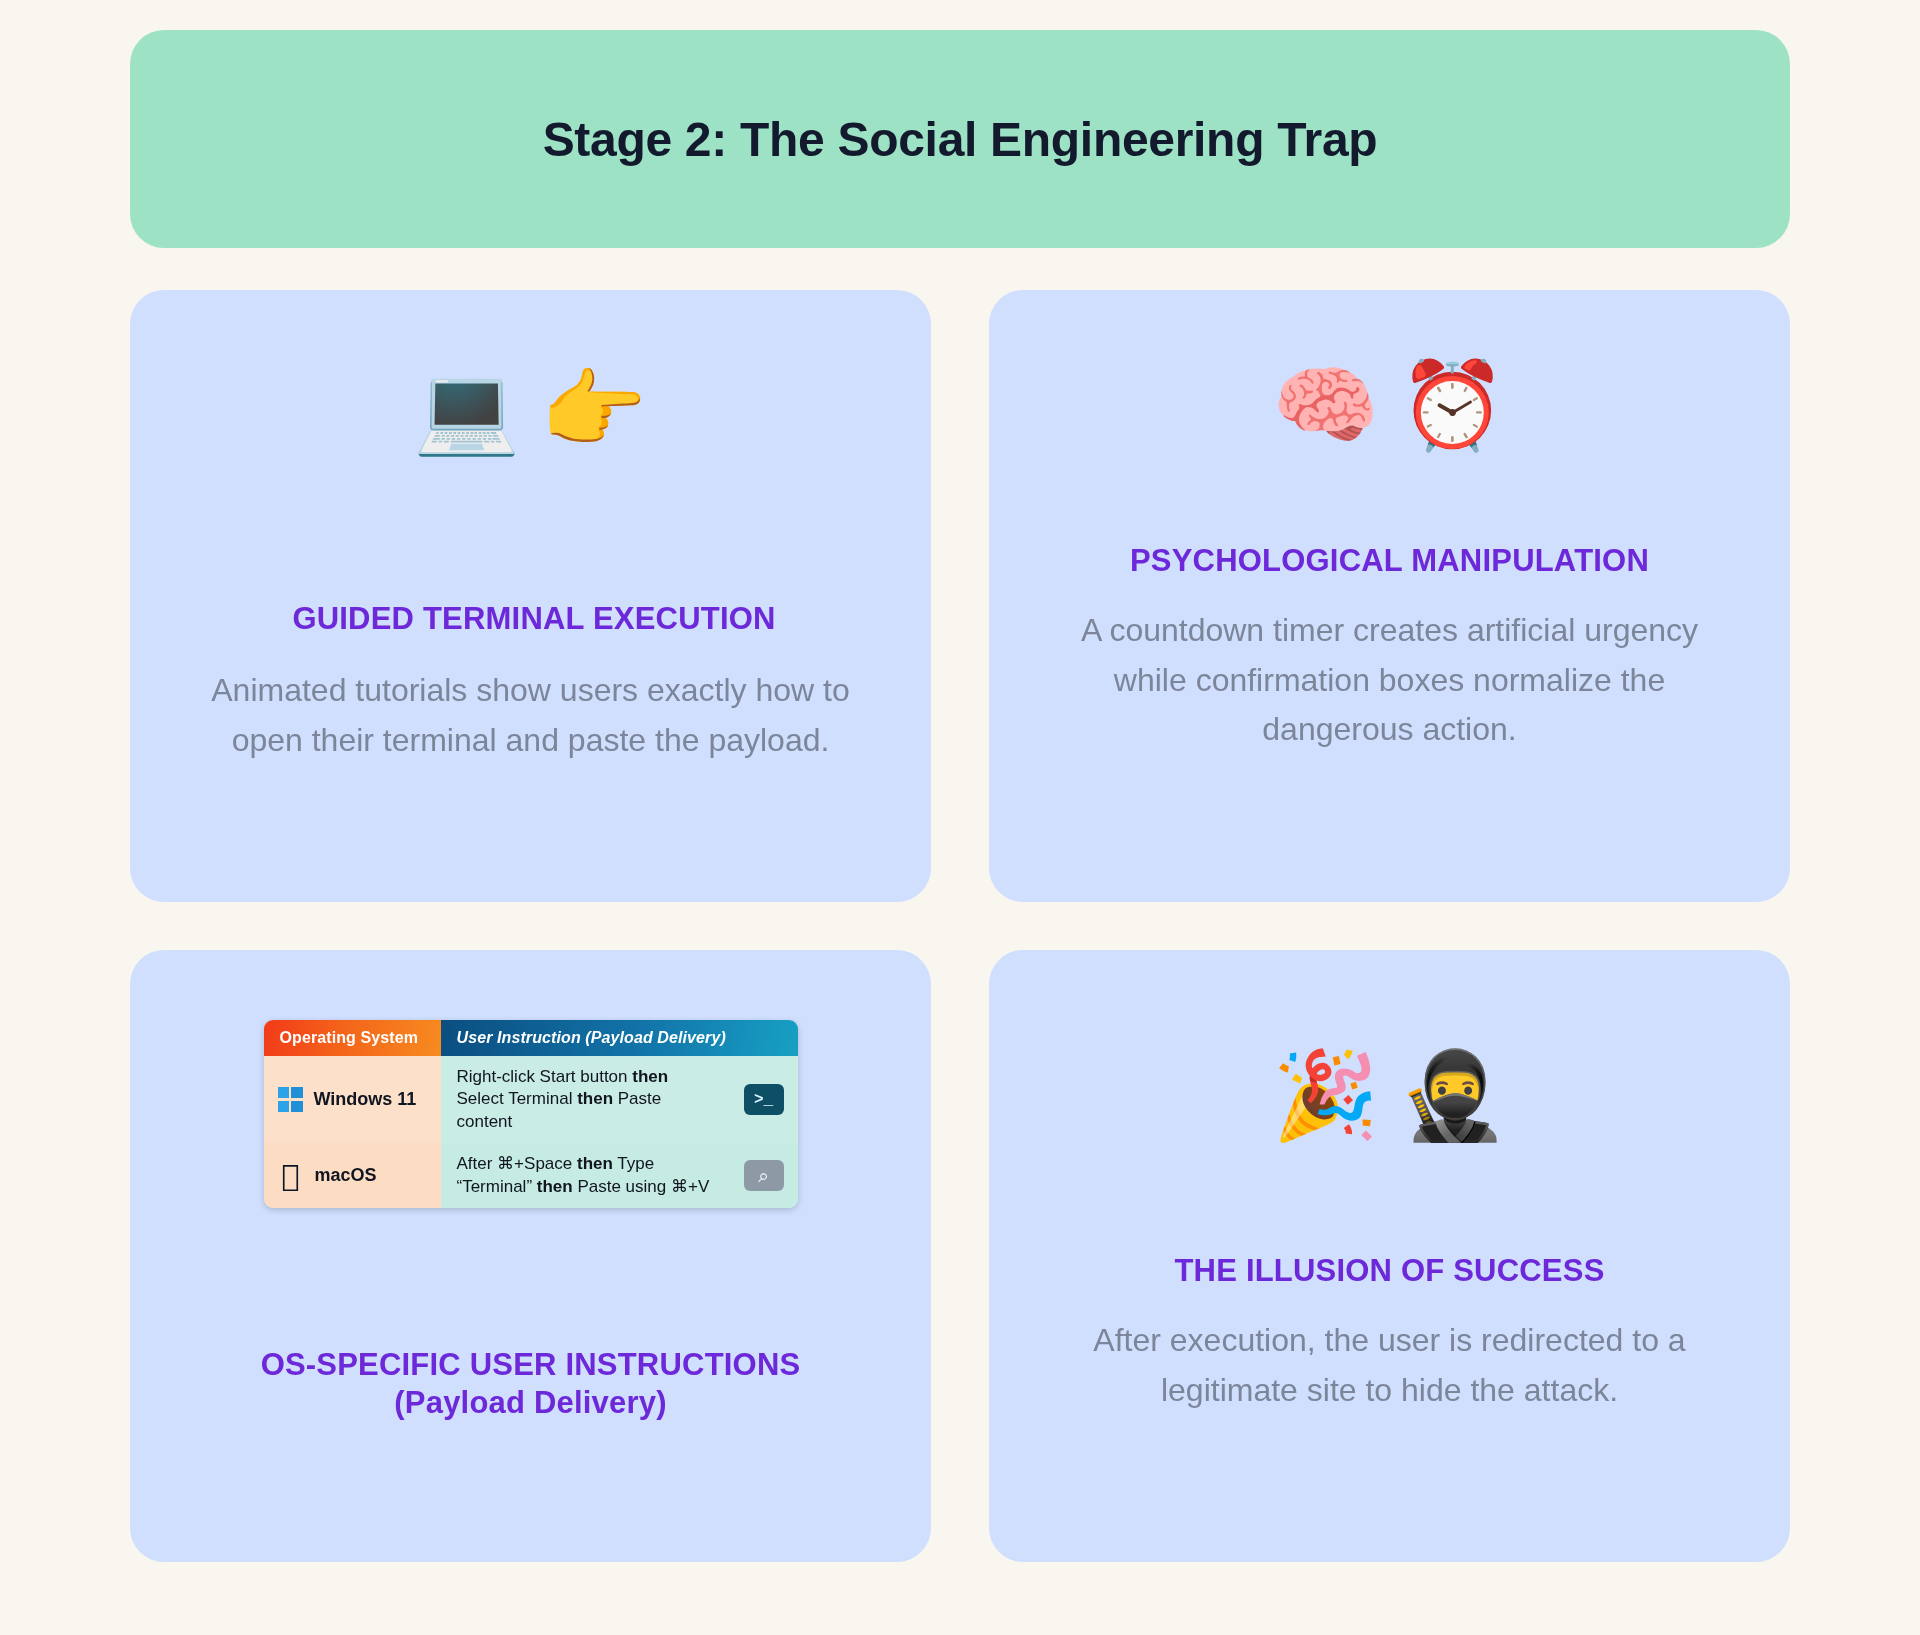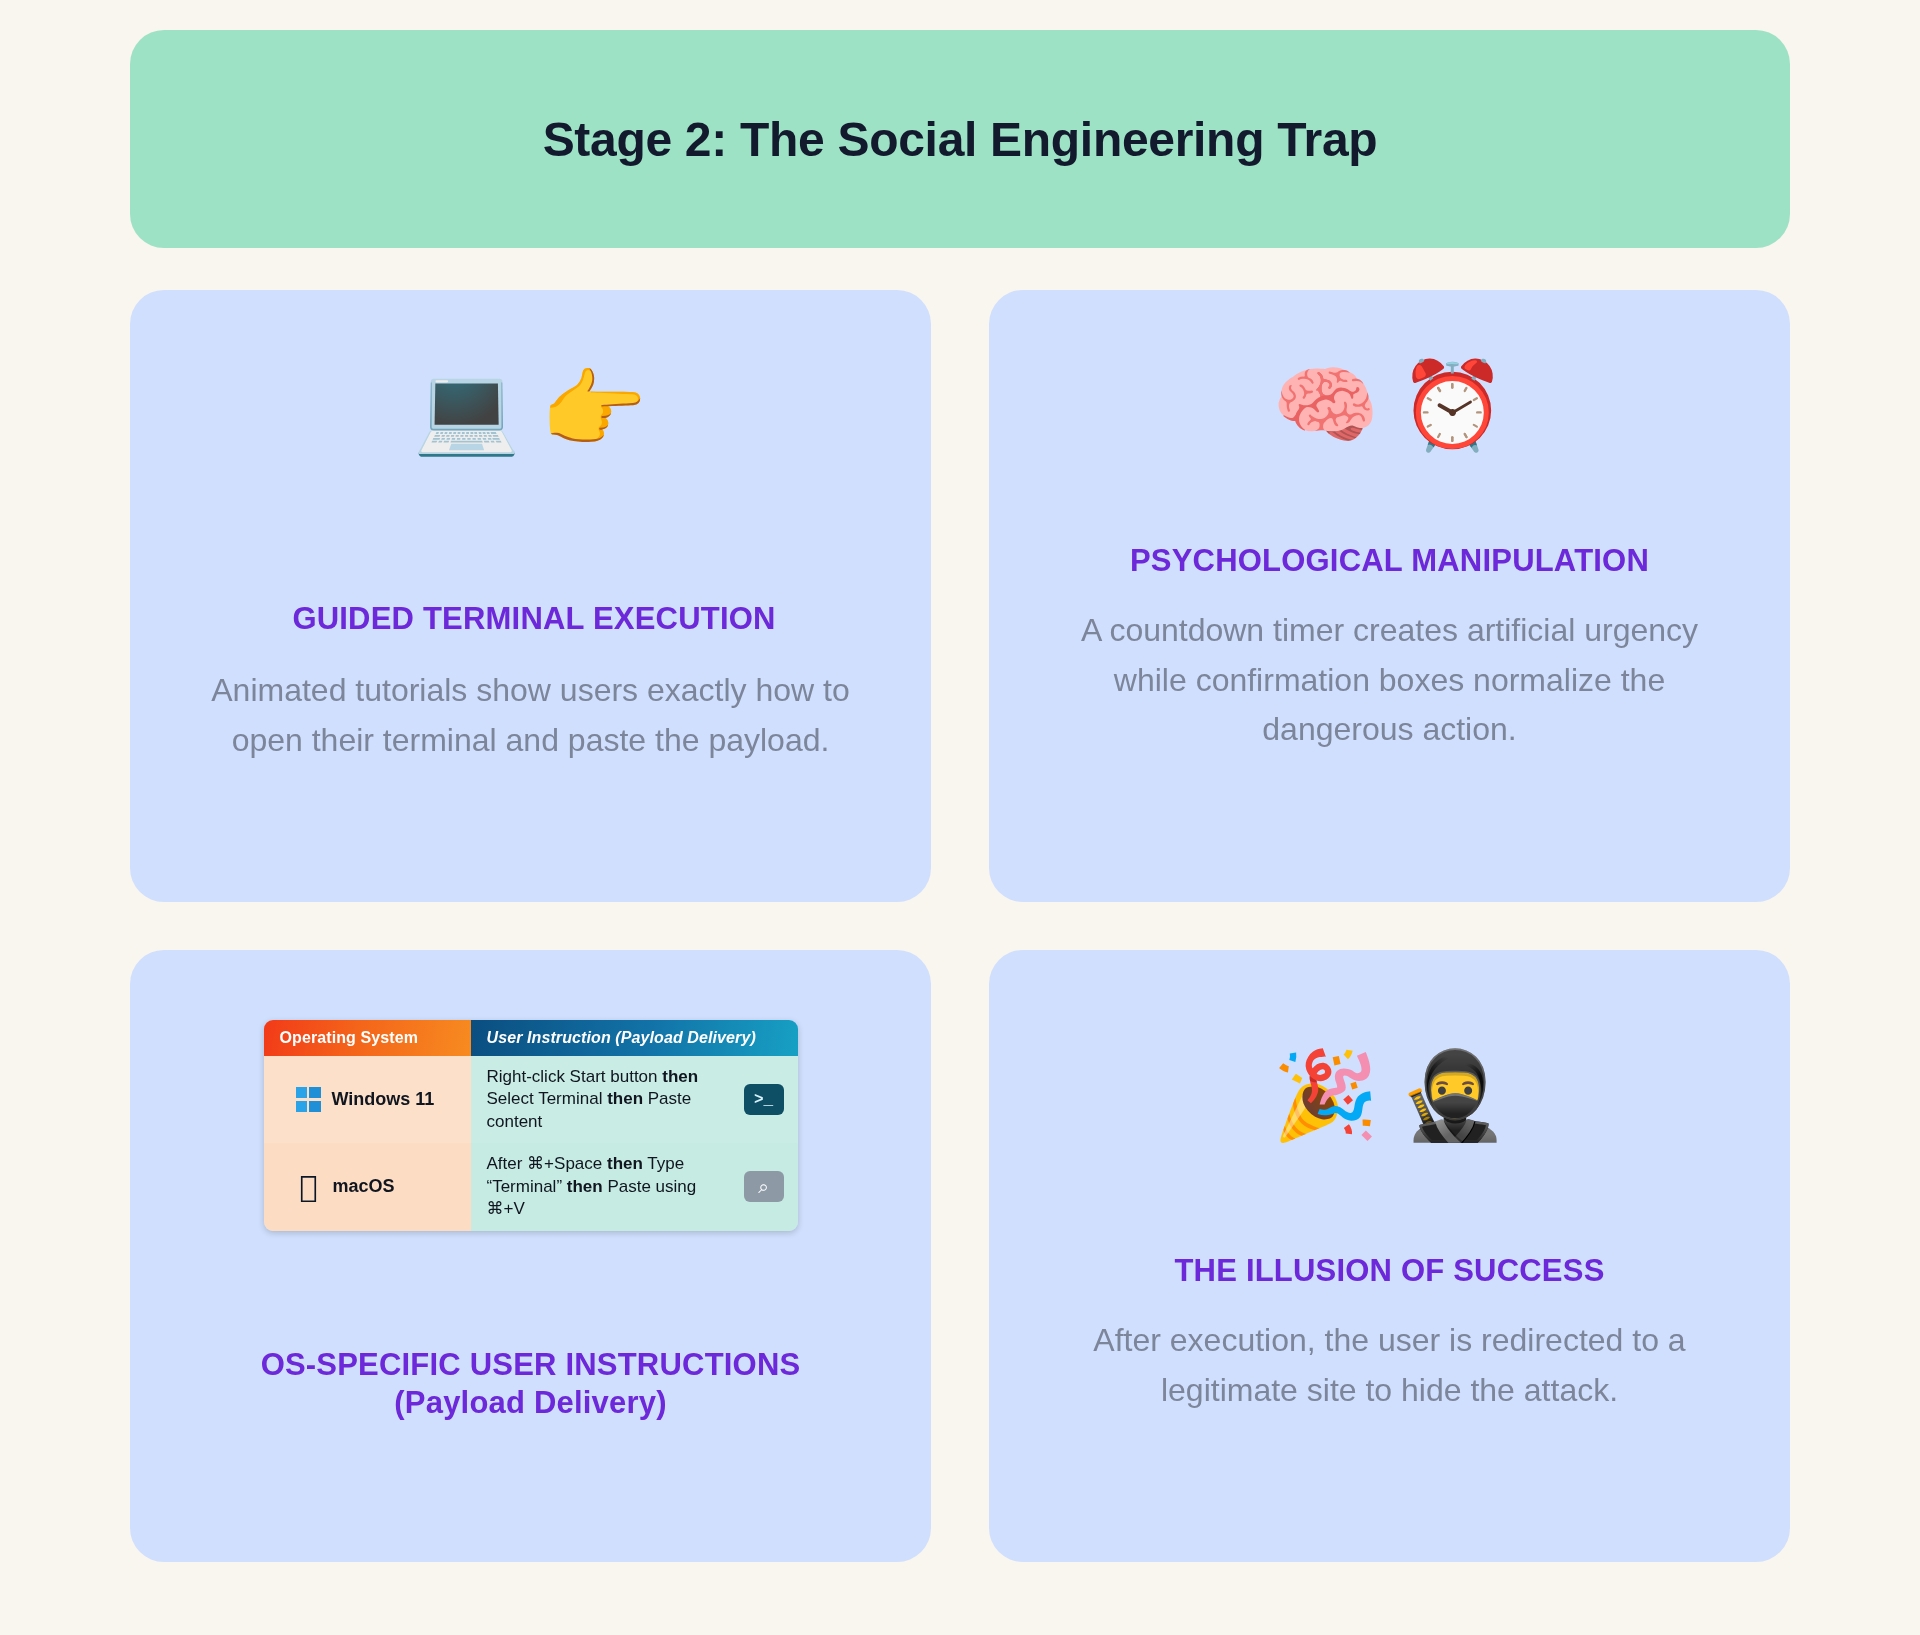--- a/index.html
+++ b/index.html
@@ -114,42 +114,42 @@
     overflow: hidden;
     box-shadow: 0 2px 6px rgba(0,0,0,0.18);
     font-family: "Liberation Sans", sans-serif;
   }
   .os-table {
     width: 100%;
     border-collapse: collapse;
     table-layout: fixed;
   }
   .os-th-os {
-    width: 207px;
+    width: 177px;
     background: linear-gradient(100deg, #f23a19 0%, #f4651a 45%, #f78b20 100%);
     color: #ffffff;
     font-size: 16px;
     font-weight: bold;
     text-align: left;
     padding: 9px 0 9px 16px;
     letter-spacing: 0.1px;
   }
   .os-th-instr {
     background: linear-gradient(100deg, #0b4e80 0%, #1273a8 55%, #17a0c4 100%);
     color: #ffffff;
     font-size: 16px;
     font-weight: bold;
     text-align: left;
     padding: 9px 13px 9px 16px;
     letter-spacing: 0.1px;
     font-style: italic;
   }
   .os-cell-name {
     background: #fce0c9;
-    padding: 12px 10px 12px 32px;
+    padding: 12px 10px 12px 14px;
     vertical-align: middle;
   }
   .os-cell-name.row-2 { background: #fcddc4; }
   .os-name-inner {
     display: flex;
     align-items: center;
     gap: 11px;
   }
   .os-name-label {
     font-size: 18px;

